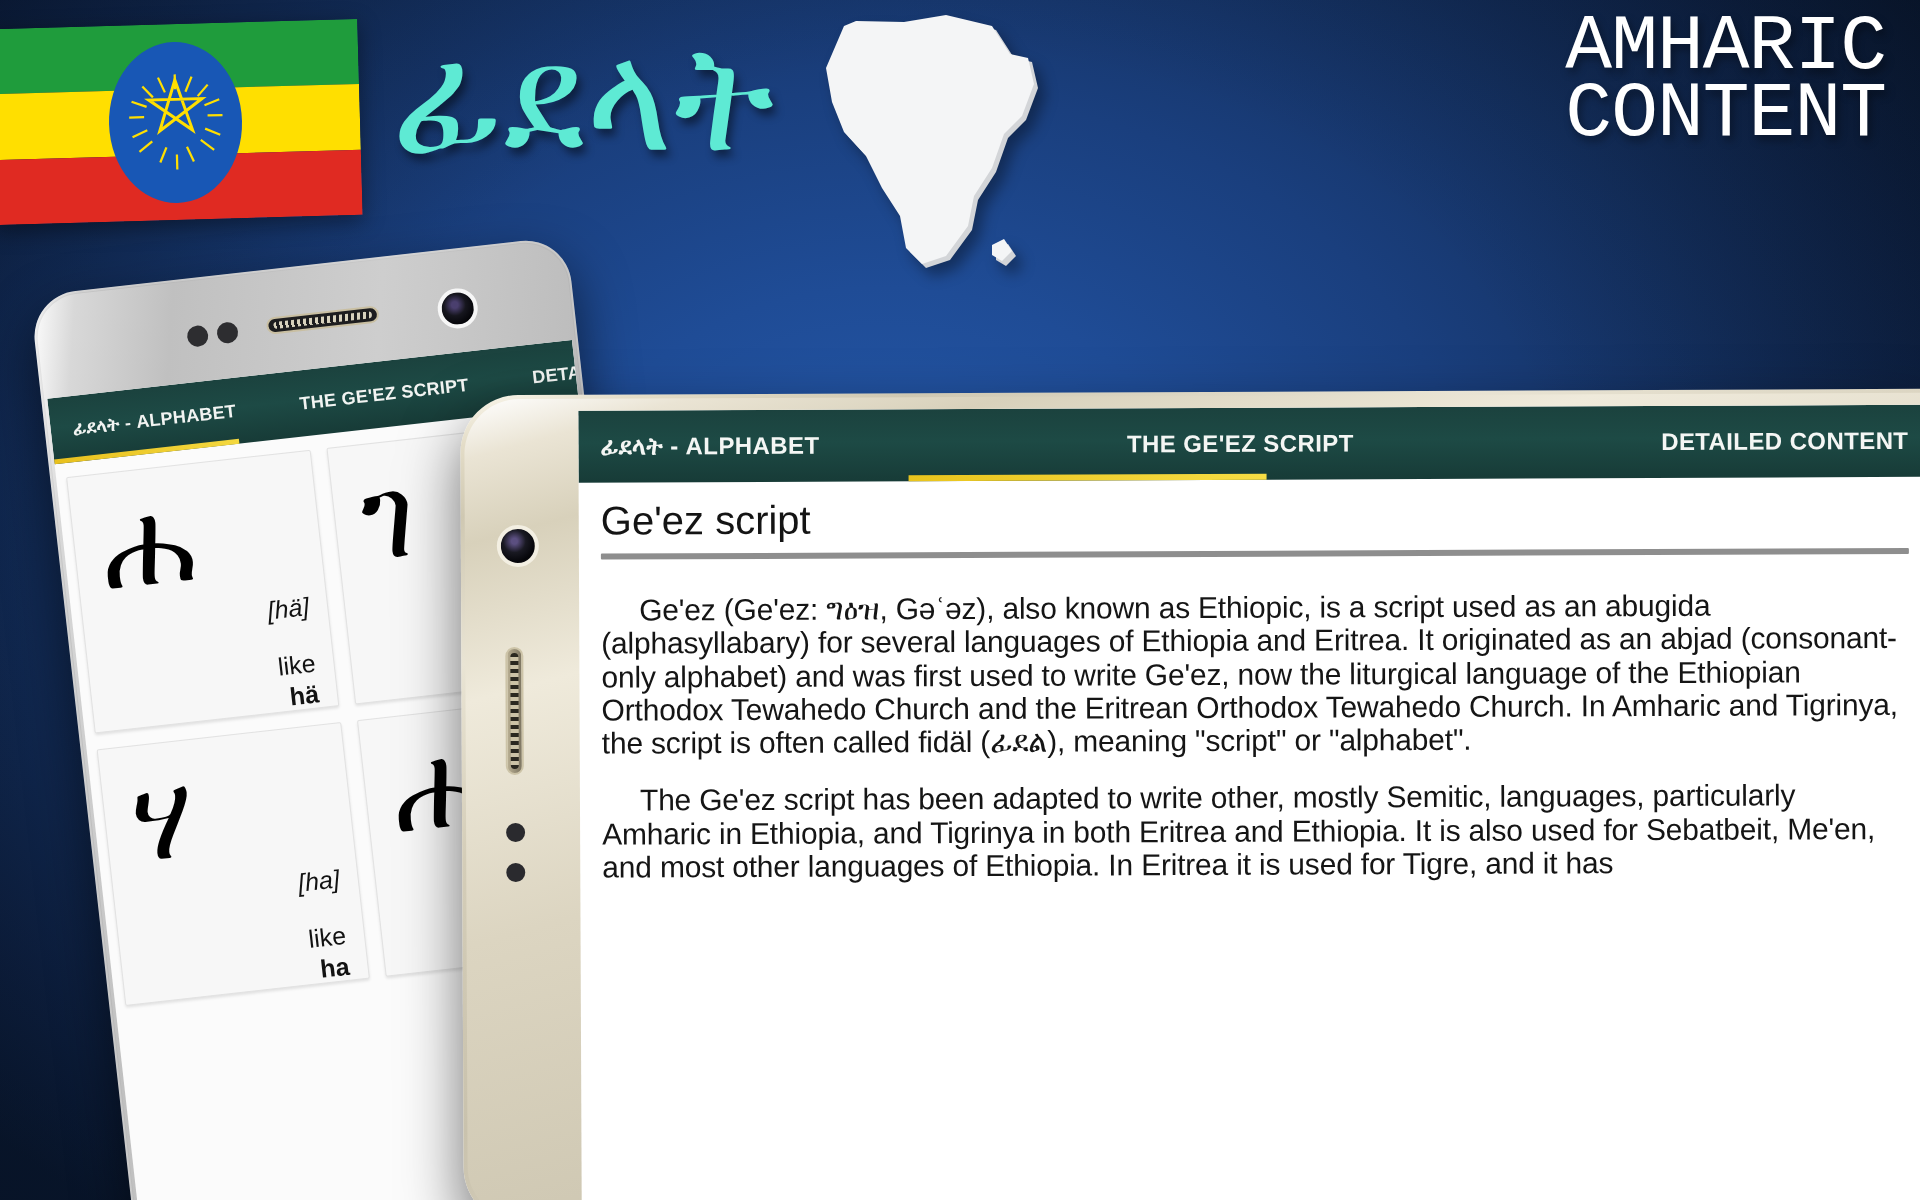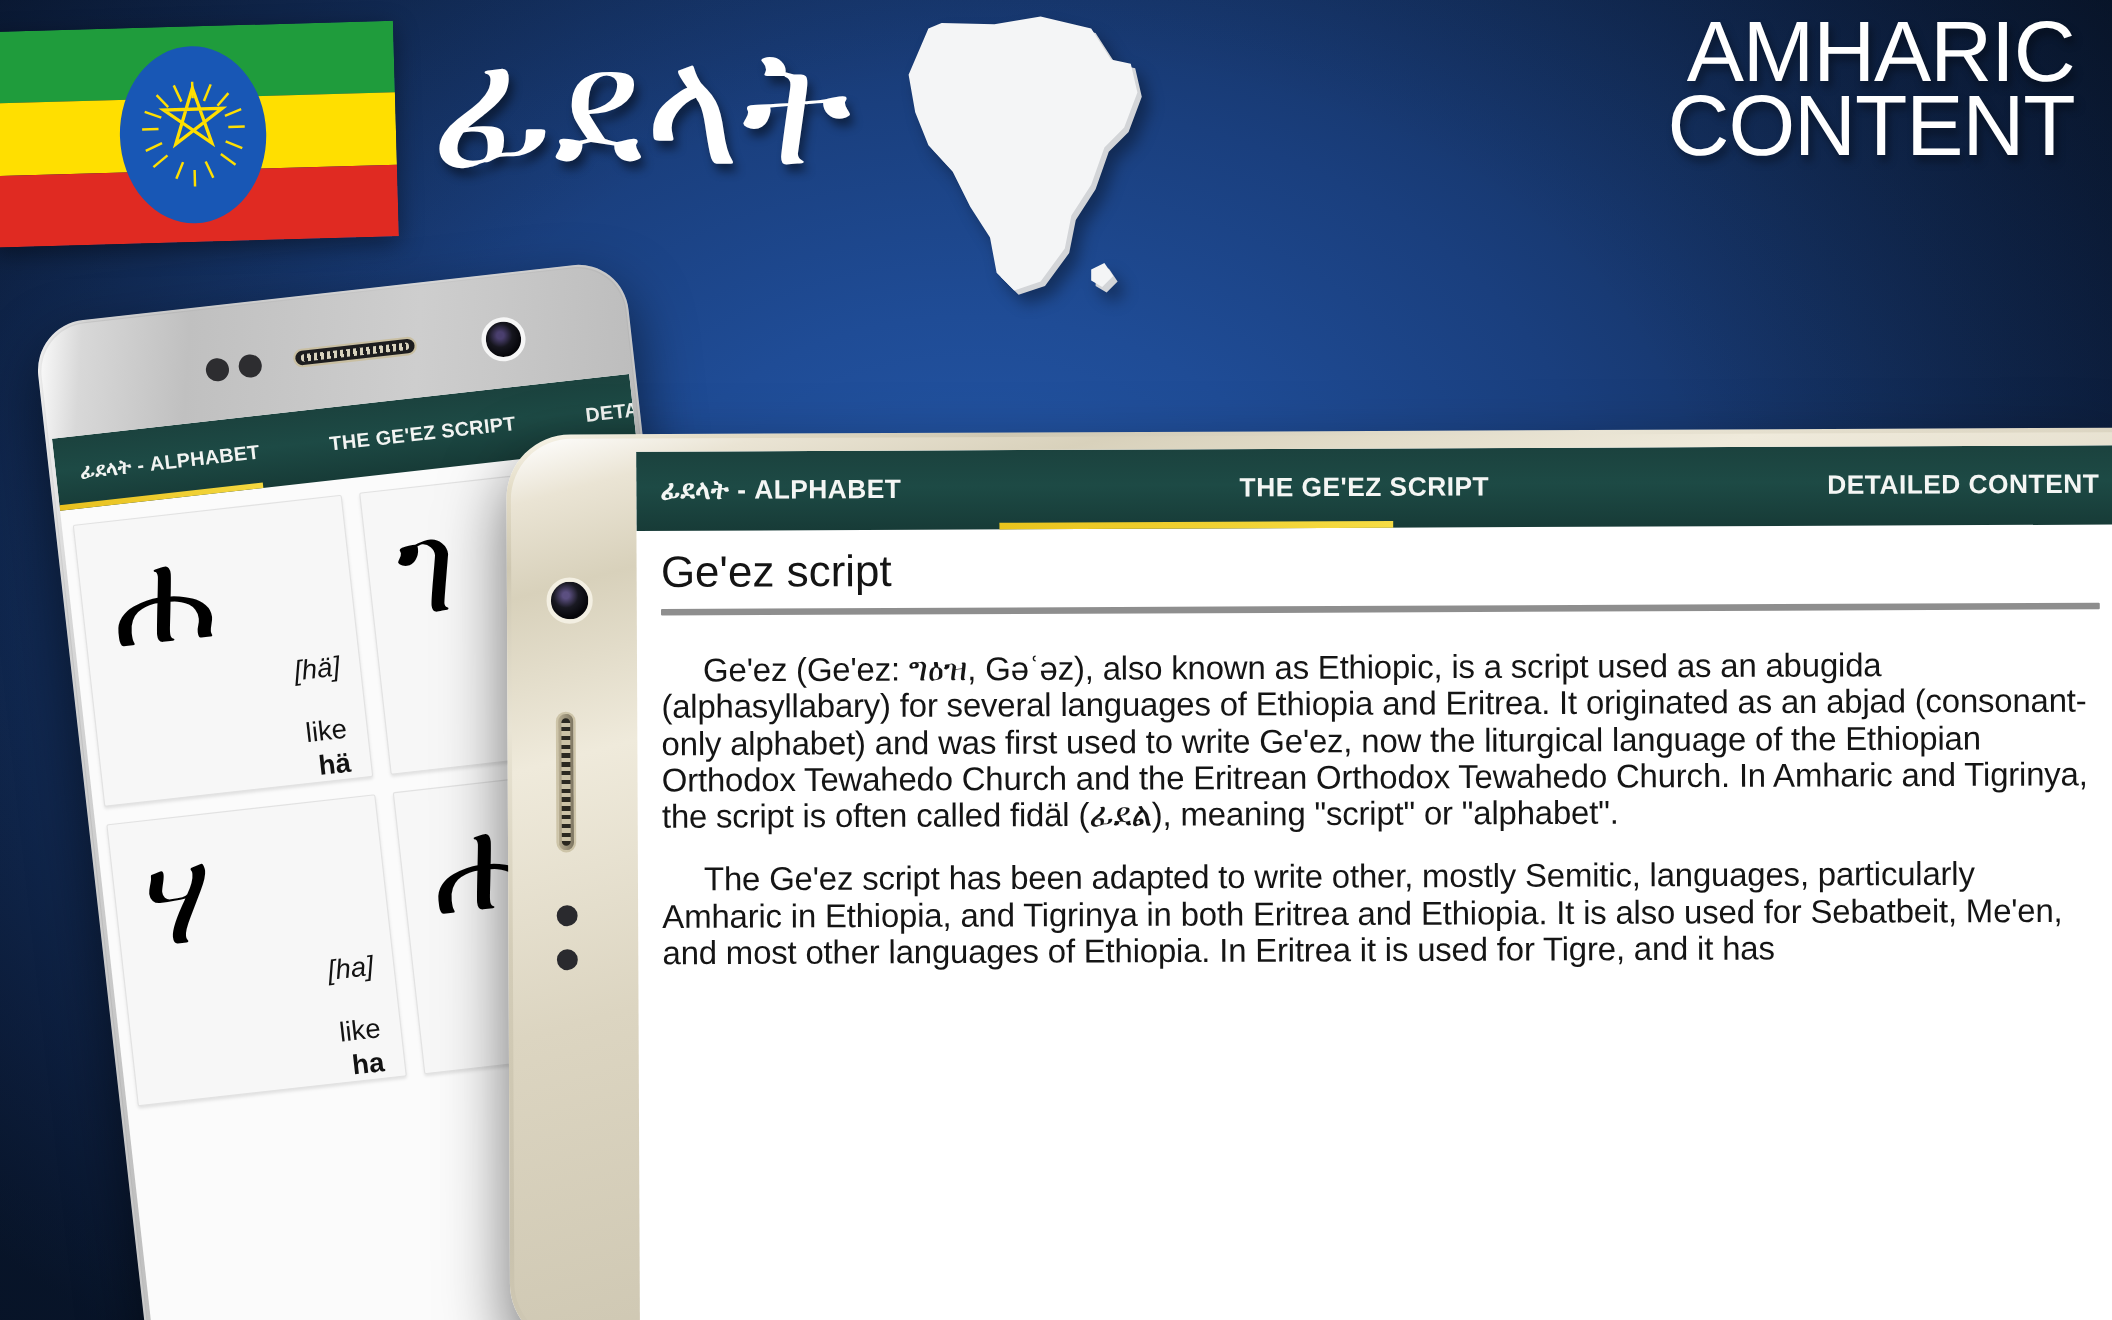--- a/index.html
+++ b/index.html
@@ -39,34 +39,34 @@
     border-radius:50%;
     background:#1857b5;
   }
   #pentagram { position:absolute; left:50%; top:50%; width:112px; height:112px; margin:-58px 0 0 -56px; }
 
   
   #amh-title {
     position:absolute; left:392px; top:26px;
     font-family:"Liberation Serif", serif;
     font-size:148px; line-height:1;
-    color:#ffffff; letter-spacing:2px;
+    color:#5eead4; letter-spacing:2px;
     text-shadow:4px 7px 9px rgba(0,0,0,.45);
     font-weight:400;
   }
 
   
   #africa { position:absolute; left:800px; top:14px; width:290px; height:280px; }
   #africa svg { width:100%; height:100%; display:block; filter:drop-shadow(7px 9px 7px rgba(0,0,0,.35)); }
 
   
   #eng-title {
     position:absolute; right:34px; top:14px;
     text-align:right;
-    font-family:Liberation Sans, sans-serif;
+    font-family:Liberation Mono, monospace;
     color:#fff; font-weight:400;
     line-height:.86; letter-spacing:-1px;
     text-shadow:3px 5px 8px rgba(0,0,0,.4);
   }
   #eng-l1 { font-size:78px; display:block; }
   #eng-l2 { font-size:78px; display:block; }
 
   
   #phoneA {
     position:absolute; left:28px; top:266px;

